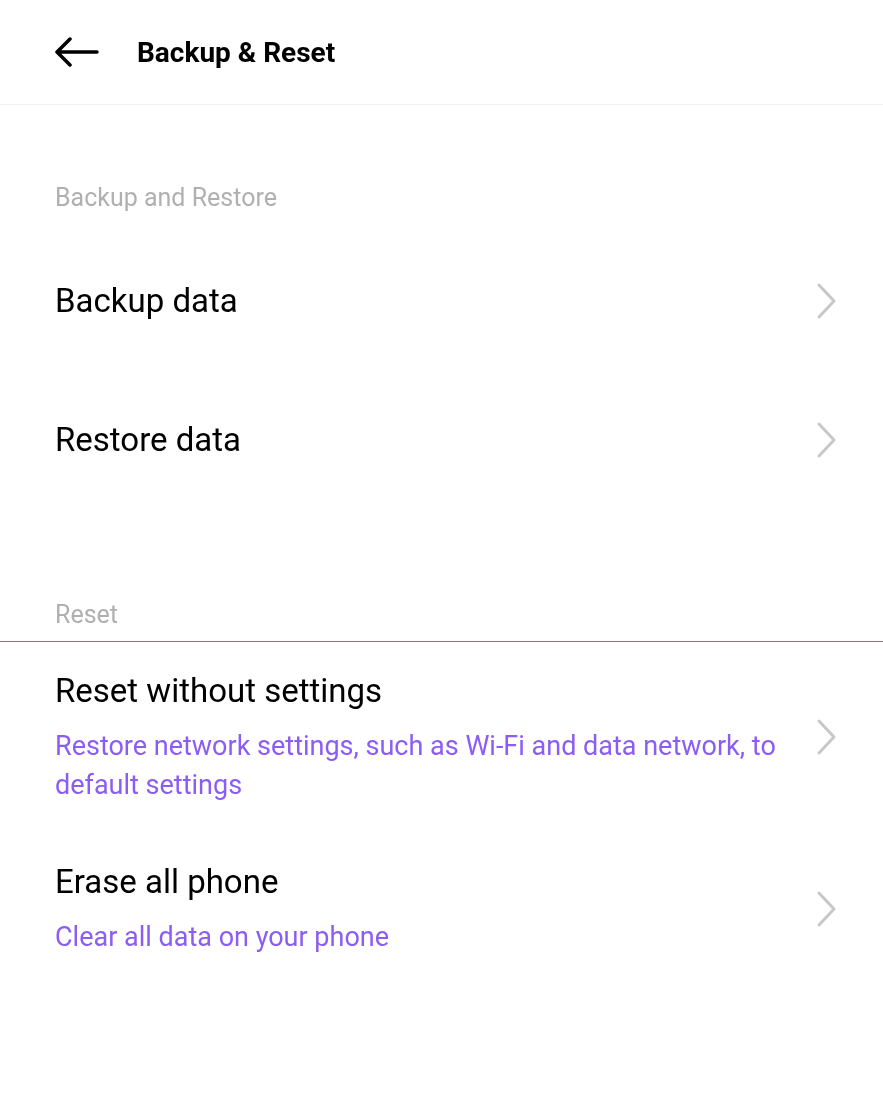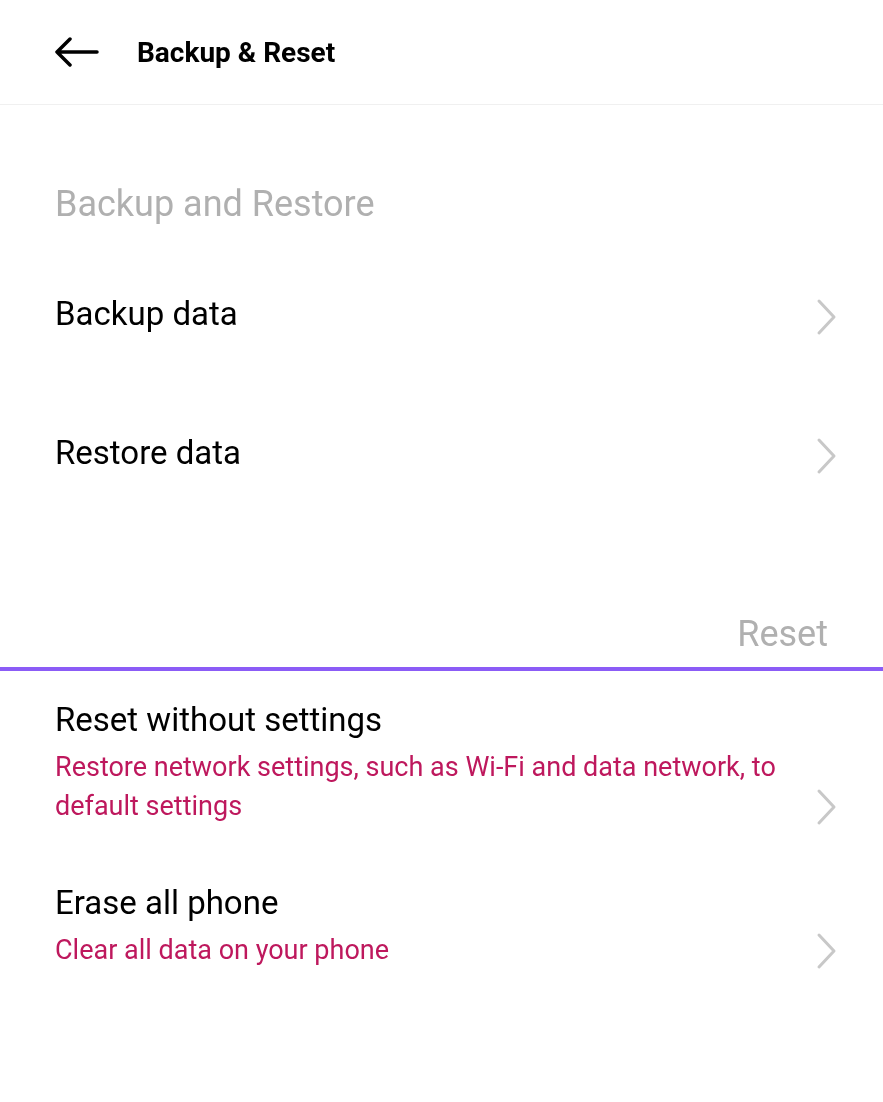--- a/index.html
+++ b/index.html
@@ -35,35 +35,34 @@
     .header-title {
       font-size: 28px;
       font-weight: 700;
       color: #000000;
       margin-left: 38px;
     }
     .content {
       padding: 0;
     }
     .section-header {
-      font-size: 36px;
+      font-size: 25px;
       color: #b0b0b0;
       font-weight: 400;
       padding: 78px 55px 20px 55px;
     }
     .section-header.reset {
       padding-top: 90px;
       padding-bottom: 12px;
-      border-bottom: 4px solid #8b5cf6;
+      border-bottom: 1px solid #8b5cf6;
       margin-bottom: 0;
-      text-align: right;
     }
     .list-item {
       display: flex;
-      align-items: flex-end;
+      align-items: center;
       justify-content: space-between;
       padding: 40px 45px 40px 55px;
       cursor: pointer;
     }
     .list-item.tall {
       padding-top: 48px;
       padding-bottom: 48px;
     }
     .list-item.with-sub {
       padding-top: 28px;
@@ -73,24 +72,24 @@
       flex: 1;
     }
     .item-title {
       font-size: 33px;
       font-weight: 400;
       color: #000000;
       line-height: 1.3;
     }
     .item-subtitle {
       font-size: 27px;
-      color: #be185d;
+      color: #8b5cf6;
       font-weight: 400;
       line-height: 1.45;
-      margin-top: 6px;
+      margin-top: 14px;
     }
     .chevron {
       width: 22px;
       height: 38px;
       flex-shrink: 0;
       margin-left: 15px;
     }
     .chevron svg {
       width: 22px;
       height: 38px;

